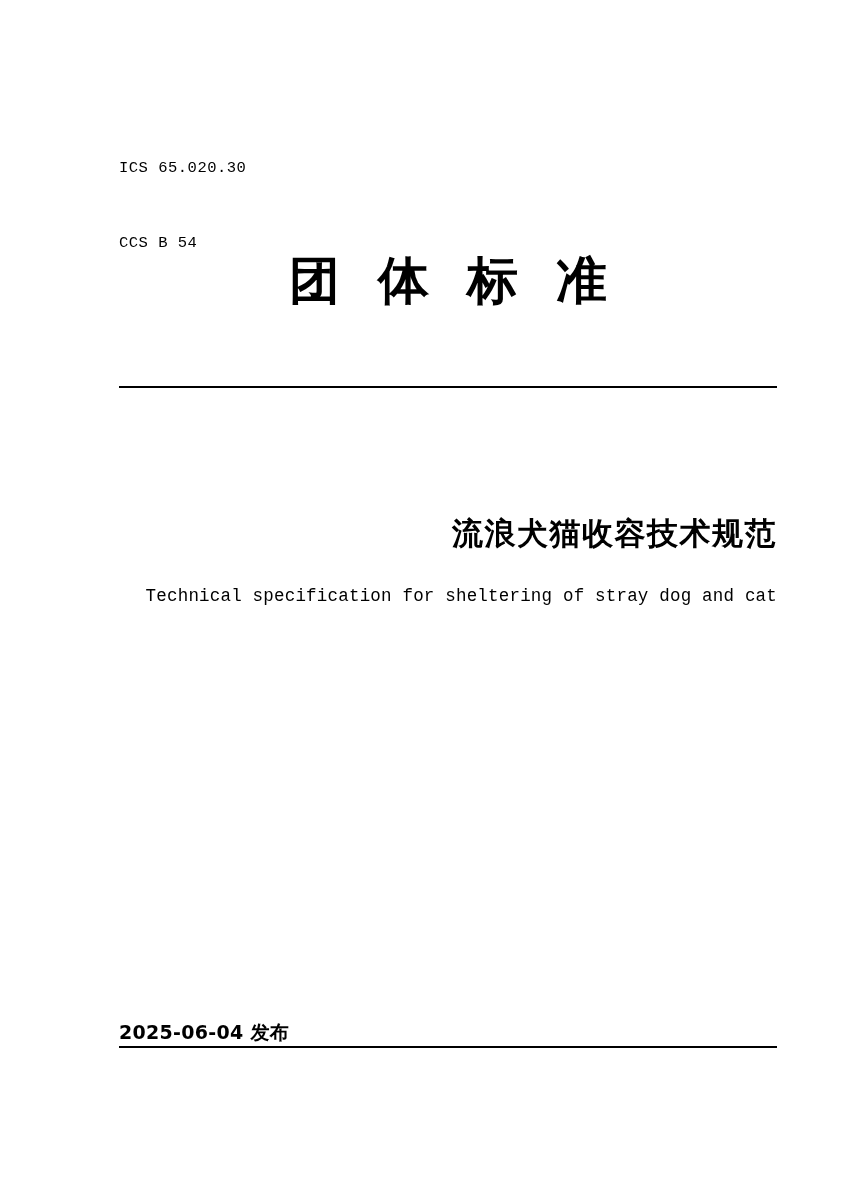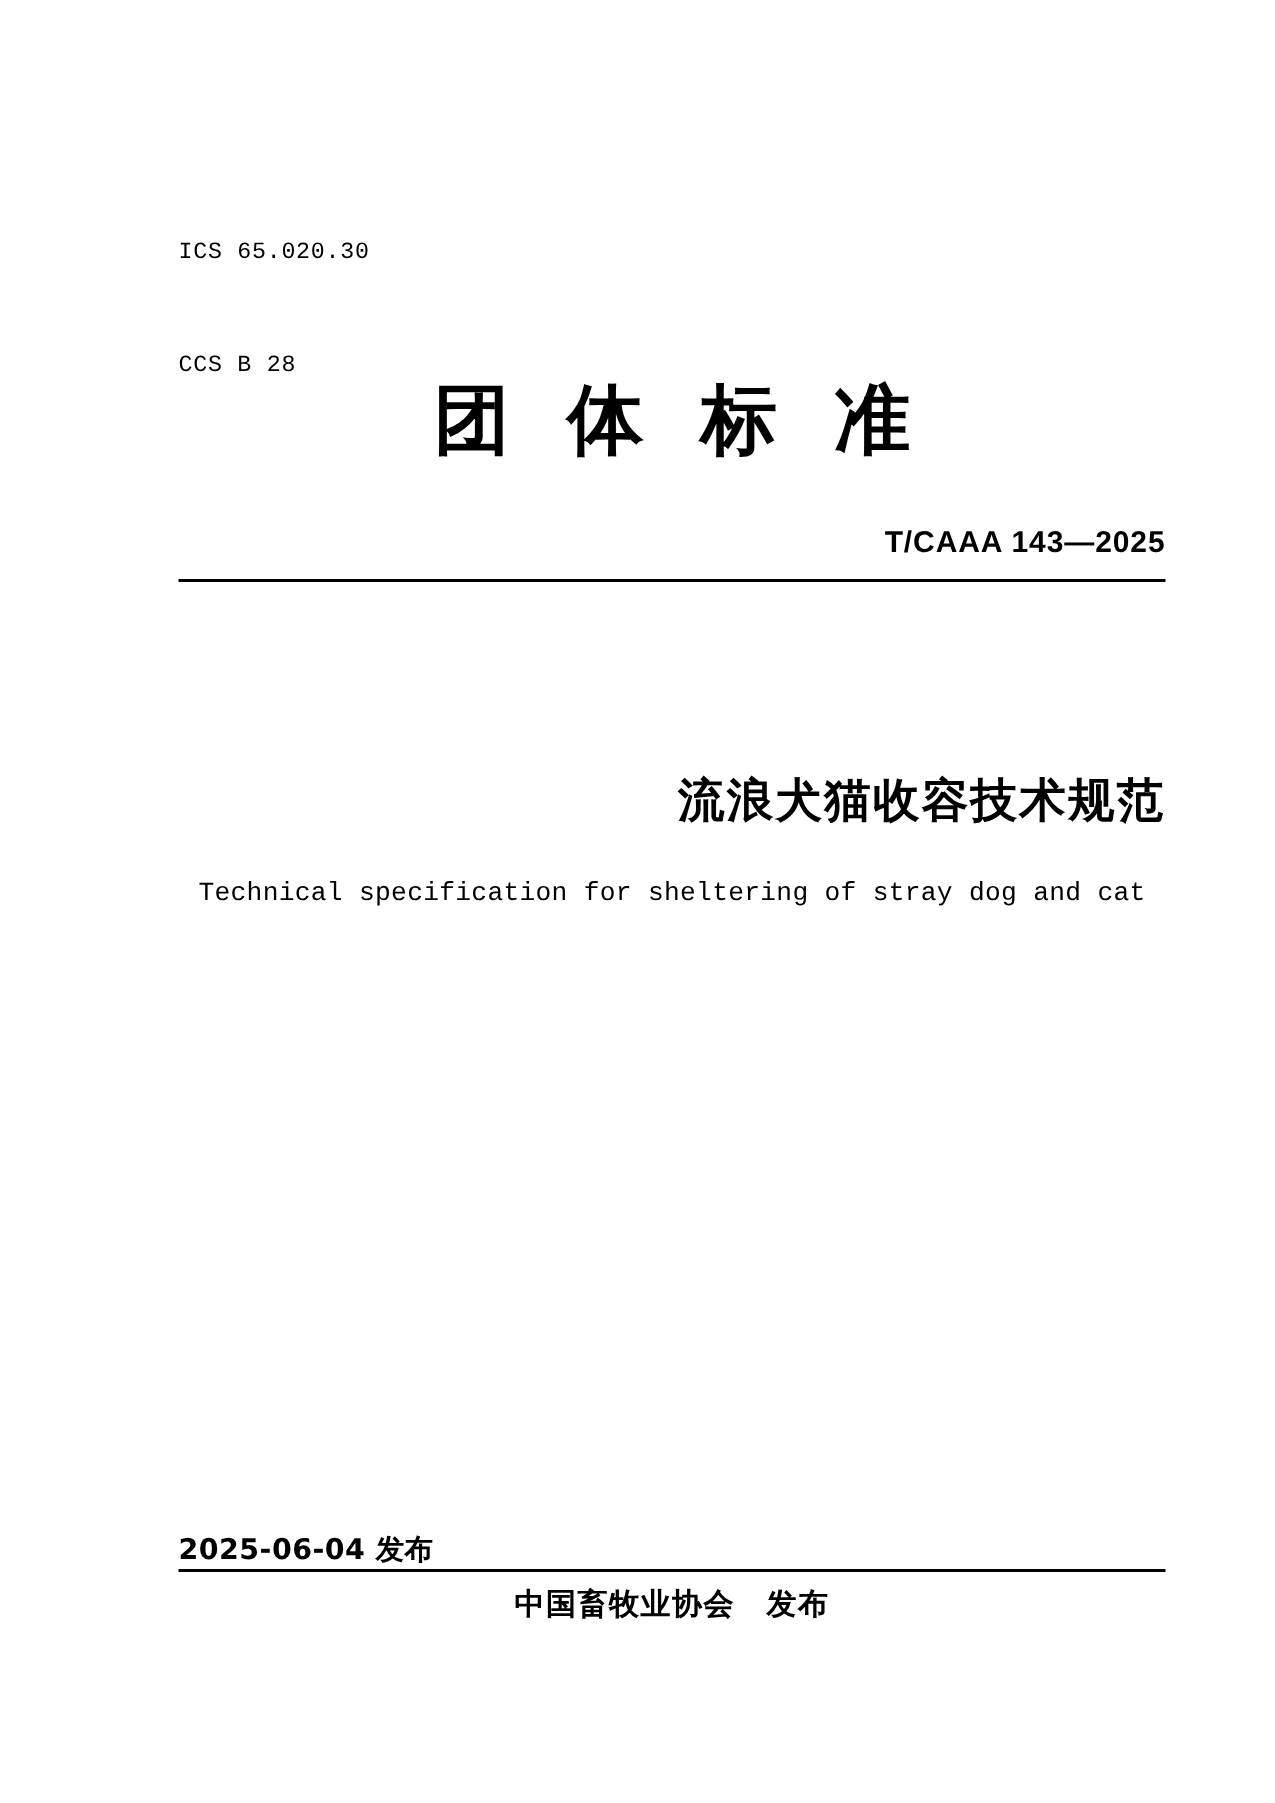--- a/index.html
+++ b/index.html
@@ -95,21 +95,21 @@
     font-weight: bold;
     font-size: 31px;
     letter-spacing: 1.5px;
     white-space: nowrap;
   }
   .doc-title-en {
     position: absolute;
     left: 96px;
     top: 586px;
     width: 658px;
-    text-align: center;
+    text-align: right;
     font-family: "Liberation Mono", monospace;
     font-size: 17.5px;
     letter-spacing: 0.2px;
     white-space: nowrap;
   }
 
   
   .date-issue {
     position: absolute;
     left: 96px;
@@ -145,31 +145,29 @@
     white-space: pre;
   }
 </style>
 </head>
 <body>
 
 <div class="page">
 
   <div class="codes">
     <div>ICS 65.020.30</div>
-    <div>CCS B 28</div>
+    <div>CCS B 54</div>
   </div>
 
   <div class="big-title">团体标准</div>
 
-  <div class="std-number">T/CAAA 143—2025</div>
 
   <div class="rule-top"></div>
 
   <div class="doc-title-cn">流浪犬猫收容技术规范</div>
   <div class="doc-title-en">Technical specification for sheltering of stray dog and cat</div>
 
   <div class="rule-bottom"></div>
 
   <div class="date-issue">2025-06-04 发布</div>
 
-  <div class="publisher">中国畜牧业协会　发布</div>
 
 </div>
 
 </body></html>

